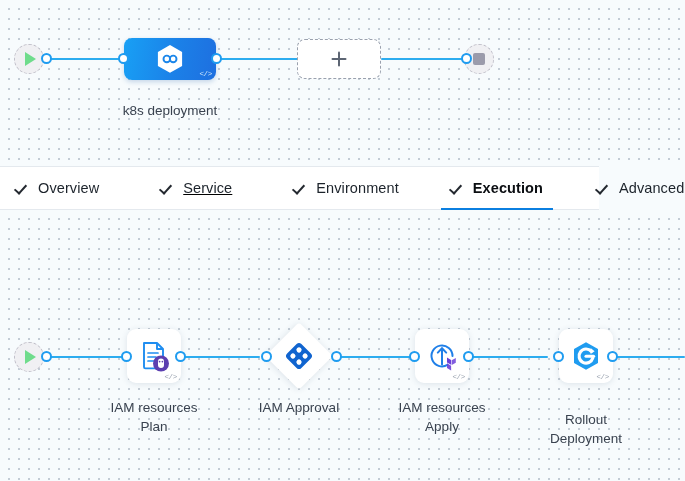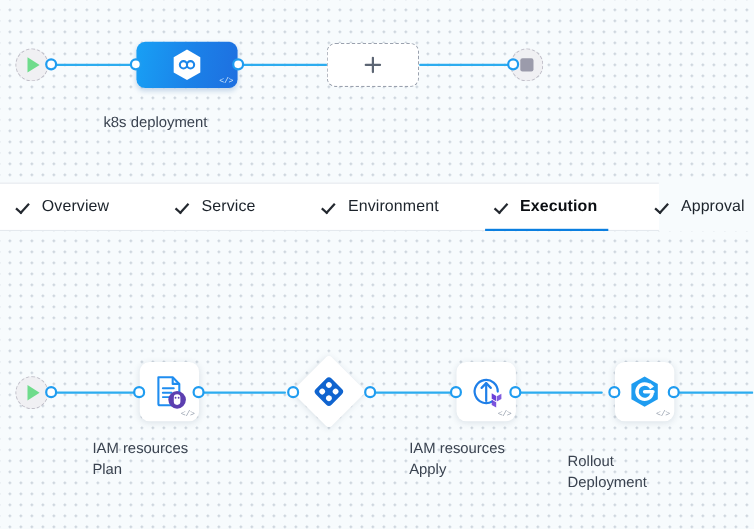--- a/index.html
+++ b/index.html
@@ -126,20 +126,21 @@
     margin-left: 3px;
   }
   .stop-sq {
     width: 12px; height: 12px;
     background: #9b9bab;
     border-radius: 2px;
   }
 
   .node-label {
     position: absolute;
+    text-align: center;
     font-size: 13.5px;
     line-height: 19px;
     color: #3a4350;
     white-space: pre-line;
   }
 
   
   .stage-node {
     position: absolute;
     width: 92px;
@@ -263,35 +264,35 @@
     <div class="terminal" style="left:464px; top:44px;">
       <div class="stop-sq"></div>
     </div>
   </div>
 
   <div class="tabbar">
     <div class="tab" style="margin-left:4px;">
       <span class="tick"></span>
       <span class="tlabel">Overview</span>
     </div>
-    <div class="tab" style="margin-left:38px;">
+    <div class="tab" style="margin-left:38px;text-decoration:underline;">
       <span class="tick"></span>
       <span class="tlabel">Service</span>
     </div>
     <div class="tab" style="margin-left:38px;justify-content:space-between;">
       <span class="tick"></span>
       <span class="tlabel">Environment</span>
     </div>
     <div class="tab active" style="margin-left:28px;">
       <span class="tick"></span>
       <span class="tlabel">Execution</span>
     </div>
     <div class="tab" style="margin-left:30px;">
       <span class="tick"></span>
-      <span class="tlabel">Approval</span>
+      <span class="tlabel">Advanced</span>
     </div>
   </div>
 
   <div class="canvas" id="exec-canvas">
 
     <div class="terminal" style="left:14px; top:132px;">
       <div class="play-tri"></div>
     </div>
     <div class="port" style="left:41px; top:141px;"></div>
 
@@ -330,20 +331,21 @@
             <circle cx="9.2" cy="9.2" r="2.6" fill="#ffffff"></circle>
             <circle cx="17.8" cy="9.2" r="2.6" fill="#ffffff"></circle>
             <circle cx="9.2" cy="17.8" r="2.6" fill="#ffffff"></circle>
             <circle cx="17.8" cy="17.8" r="2.6" fill="#ffffff"></circle>
           </g>
         </svg>
       </div>
     </div>
     <div class="port" style="left:261px; top:141px;"></div>
     <div class="port" style="left:331px; top:141px;"></div>
+    <div class="node-label" style="left:229px; top:188px; width:140px;">IAM Approval</div>
 
     <div class="link" style="left:340px; top:145.5px; width:75px;"></div>
 
     <div class="step-card" style="left:415px; top:119px;">
       <div class="step-icon">
         <svg viewBox="0 0 34 34" width="34" height="34">
           <path d="M27.5 17 a10.5 10.5 0 1 0 -5 8.9" fill="none" stroke="#1f7fe8" stroke-width="2" stroke-linecap="round"></path>
           <path d="M17 25.5 V9.5" fill="none" stroke="#1f7fe8" stroke-width="2" stroke-linecap="round"></path>
           <path d="M12.8 13.6 L17 9.3 L21.2 13.6" fill="none" stroke="#1f7fe8" stroke-width="2" stroke-linecap="round" stroke-linejoin="round"></path>
           <g fill="#6b40d8">

